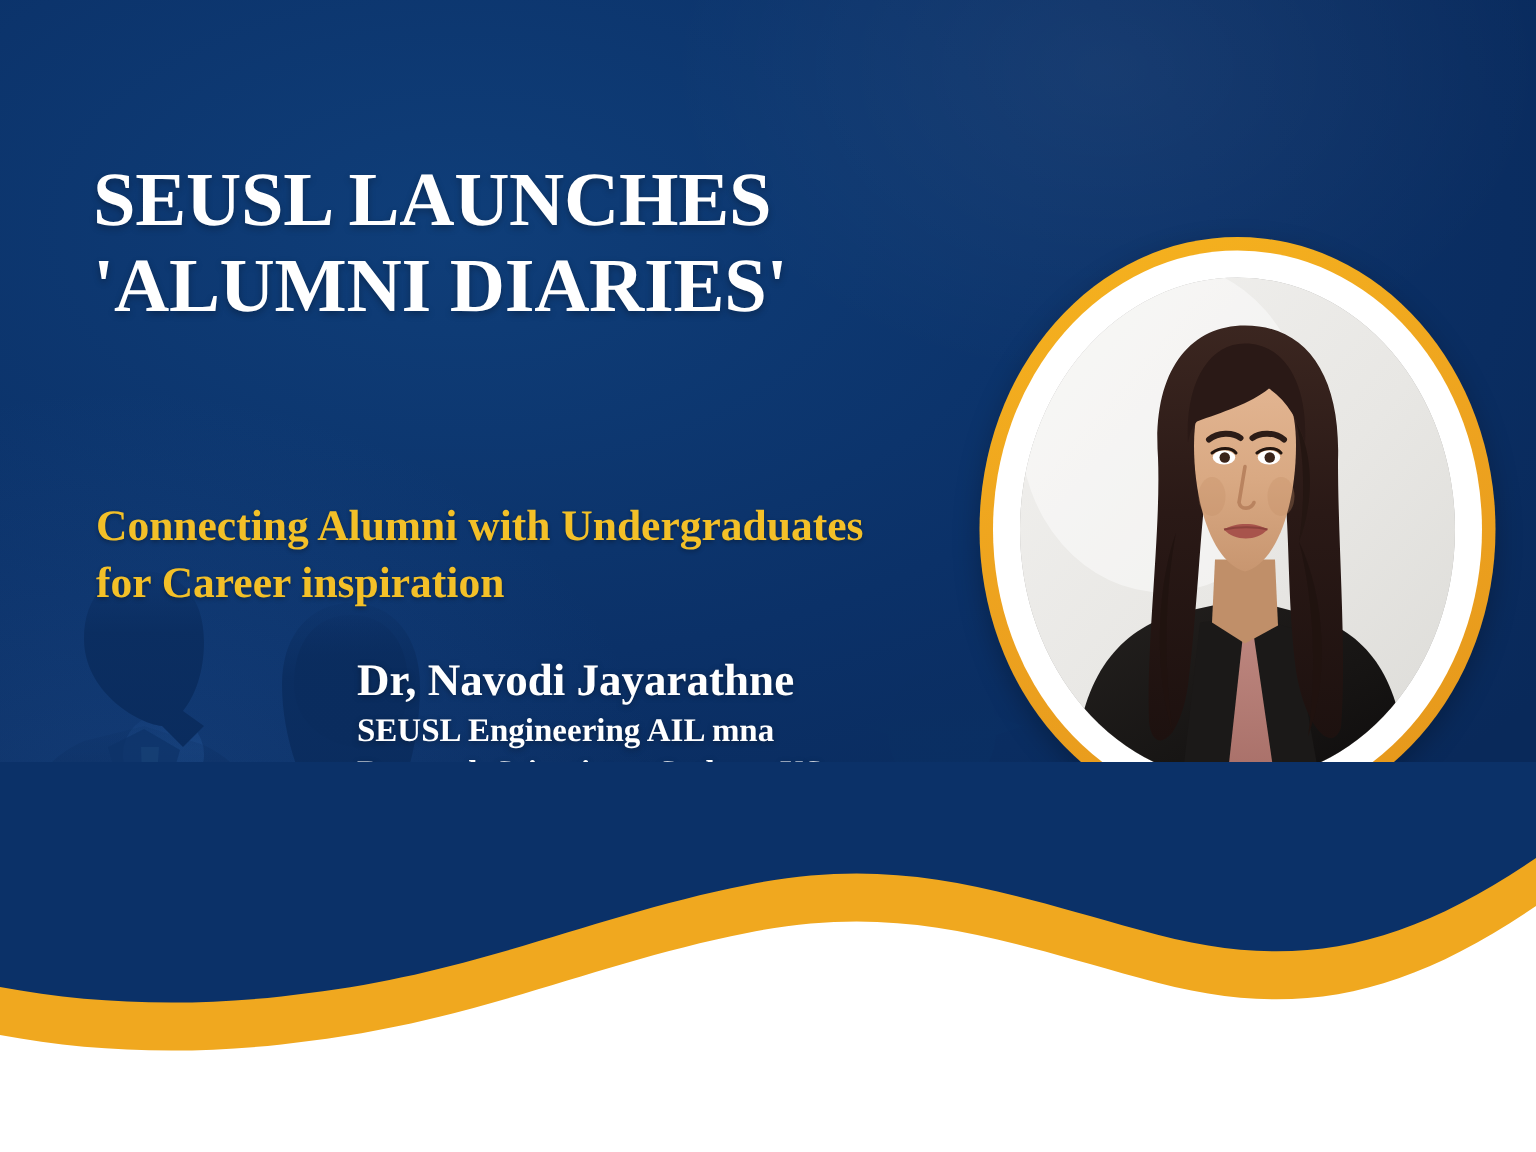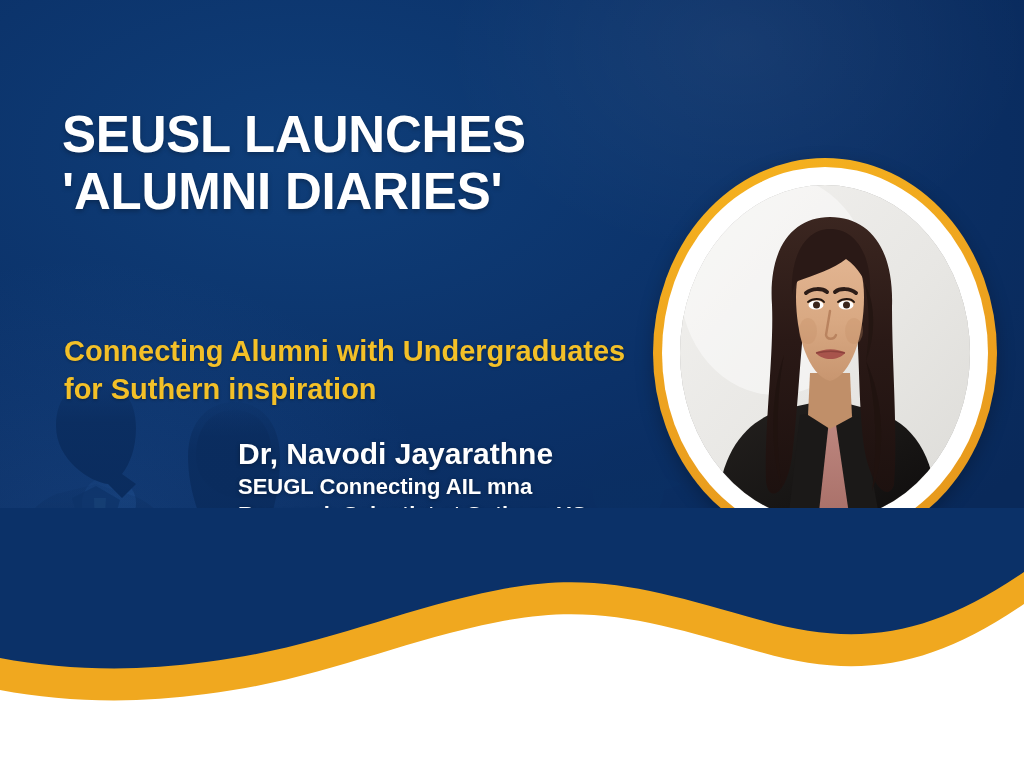--- a/index.html
+++ b/index.html
@@ -11,20 +11,21 @@
   body {
     font-family: "Liberation Sans", sans-serif;
   }
 
   .poster {
     position: relative;
     width: 1024px;
     height: 768px;
     overflow: hidden;
     background: #4c1d95;
+    font-family: Liberation Serif, serif;
   }
 
   
   .bg-blue {
     position: absolute;
     inset: 0;
     background:
       radial-gradient(ellipse 900px 520px at 30% 20%, #0f3e79 0%, #0b3168 55%, #09295a 100%);
   }
   .bg-sheen {
@@ -222,26 +223,26 @@
     </svg>
   </div>
 
   <h1 class="headline">
     <span class="hl-line">SEUSL LAUNCHES</span>
     <span class="hl-line">'ALUMNI DIARIES'</span>
   </h1>
 
   <h2 class="subhead">
     <span class="sh-line">Connecting Alumni with Undergraduates</span>
-    <span class="sh-line">for Suthern inspiration</span>
+    <span class="sh-line">for Career inspiration</span>
   </h2>
 
   <div class="speaker">
     <span class="speaker-name">Dr, Navodi Jayarathne</span>
-    <span class="speaker-line">SEUGL Connecting AIL mna</span>
+    <span class="speaker-line">SEUSL Engineering AIL mna</span>
     <span class="speaker-line">Research Scientist at Suthern US</span>
   </div>
 
   <div class="portrait">
     <div class="portrait-ring-gold"></div>
     <div class="portrait-ring-white"></div>
     <div class="portrait-photo">
       <svg viewBox="0 0 290 336" preserveAspectRatio="xMidYMid slice" aria-hidden="true">
         <defs>
           <linearGradient id="wallG" x1="0" y1="0" x2="1" y2="1">

